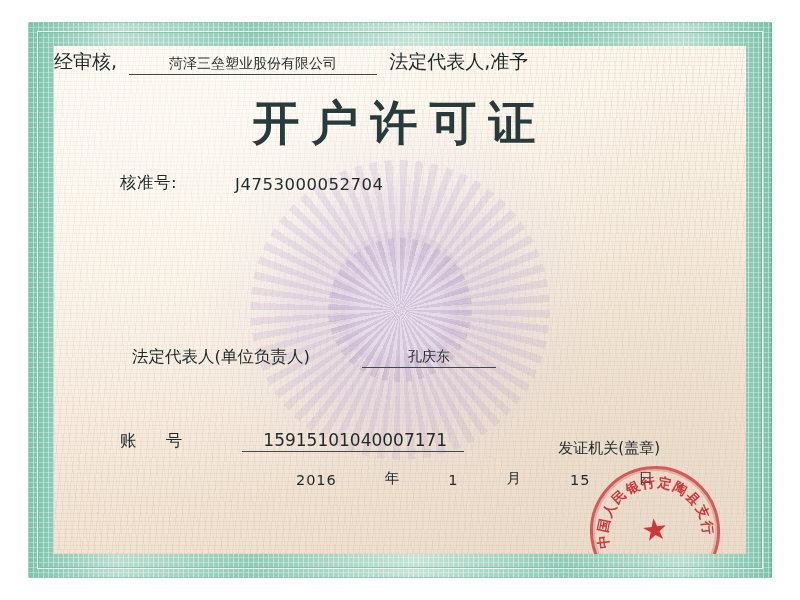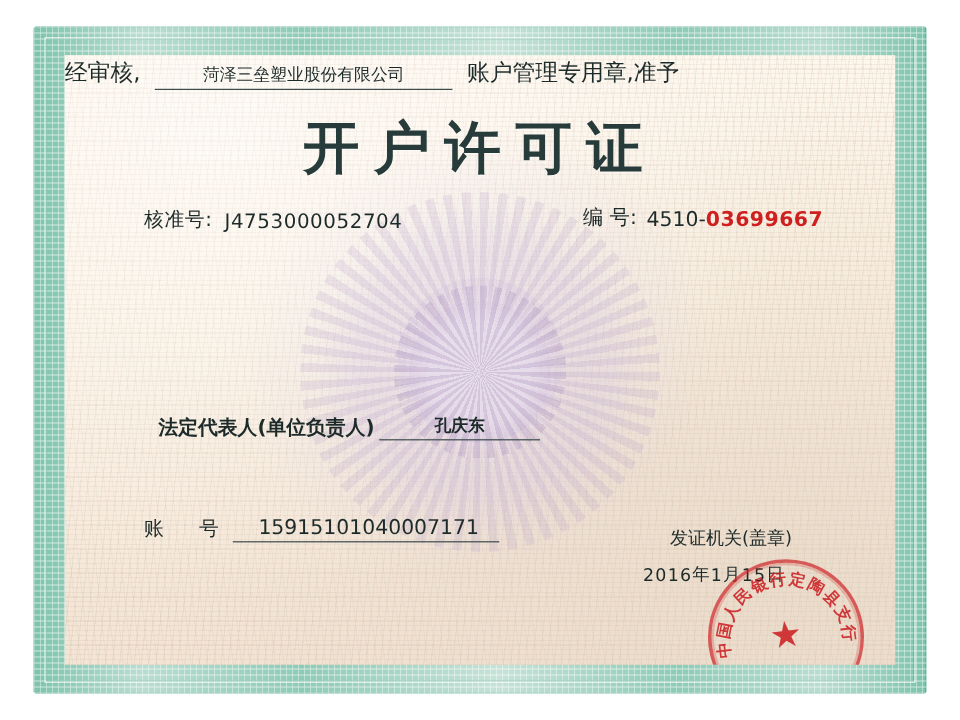--- a/index.html
+++ b/index.html
@@ -116,21 +116,21 @@
     top: 46px;
     text-align: center;
     font-family: "DejaVu Serif", "Liberation Serif", serif;
     font-size: 47px;
     letter-spacing: 12px;
     font-weight: 700;
     color: #263b3a;
     text-shadow: 0 1px 0 rgba(255,255,255,.6);
   }
 
-  .row { position: absolute; display: flex; align-items: flex-end; }
+  .row { position: absolute; display: flex; align-items: flex-end; gap: 48px; }
   .lbl { white-space: nowrap; }
   .val { white-space: nowrap; }
 
   .r-approve {
     left: 66px;
     top: 126px;
     font-size: 16.5px;
     letter-spacing: .5px;
   }
   .r-approve .val { margin-left: 10px; font-family: "DejaVu Sans", sans-serif; }
@@ -166,22 +166,21 @@
     position: absolute;
     left: 78px;
     top: 234px;
     font-size: 19px;
   }
 
   .r-legal {
     left: 78px;
     top: 300px;
     font-size: 16.5px;
-    align-items: flex-start;
-    font-weight: bold;
+    align-items: flex-end;
   }
   .r-legal .fill-s {
     display: inline-block;
     min-width: 126px;
     border-bottom: 1px solid #3b4a4a;
     text-align: center;
     font-size: 14px;
     padding: 0 4px 2px 4px;
     margin-left: 4px;
     line-height: 18px;
@@ -291,30 +290,25 @@
 
     <div class="content">
 
       <div class="title">开户许可证</div>
 
       <div class="row r-approve">
         <span class="lbl">核准号:</span>
         <span class="val">J4753000052704</span>
       </div>
 
-      <div class="row r-number">
-        <span class="lbl">编 号:</span>
-        <span class="val-black">4510-</span>
-        <span class="val-red">03699667</span>
-      </div>
 
       <div class="para1">
         <span class="seg">经审核,</span>
         <span class="fill">菏泽三垒塑业股份有限公司</span>
-        <span class="seg">账户管理专用章,准予</span>
+        <span class="seg">法定代表人,准予</span>
       </div>
 
       <div class="row r-legal">
         <span class="lbl">法定代表人(单位负责人)</span>
         <span class="fill-s">孔庆东</span>
       </div>
 
 
       <div class="row r-account">
         <span class="lbl">账 号</span>

